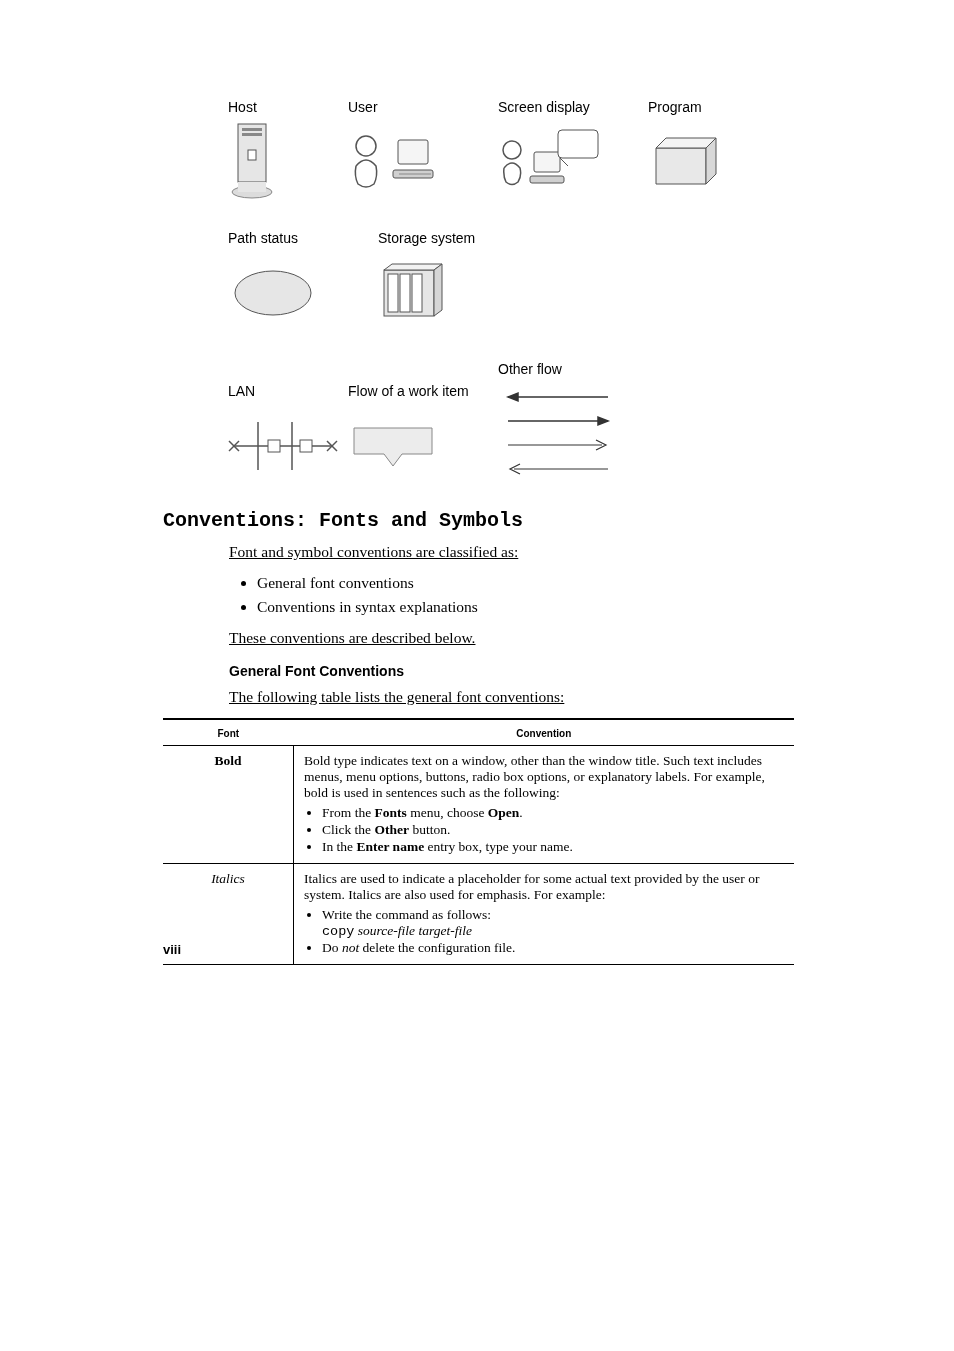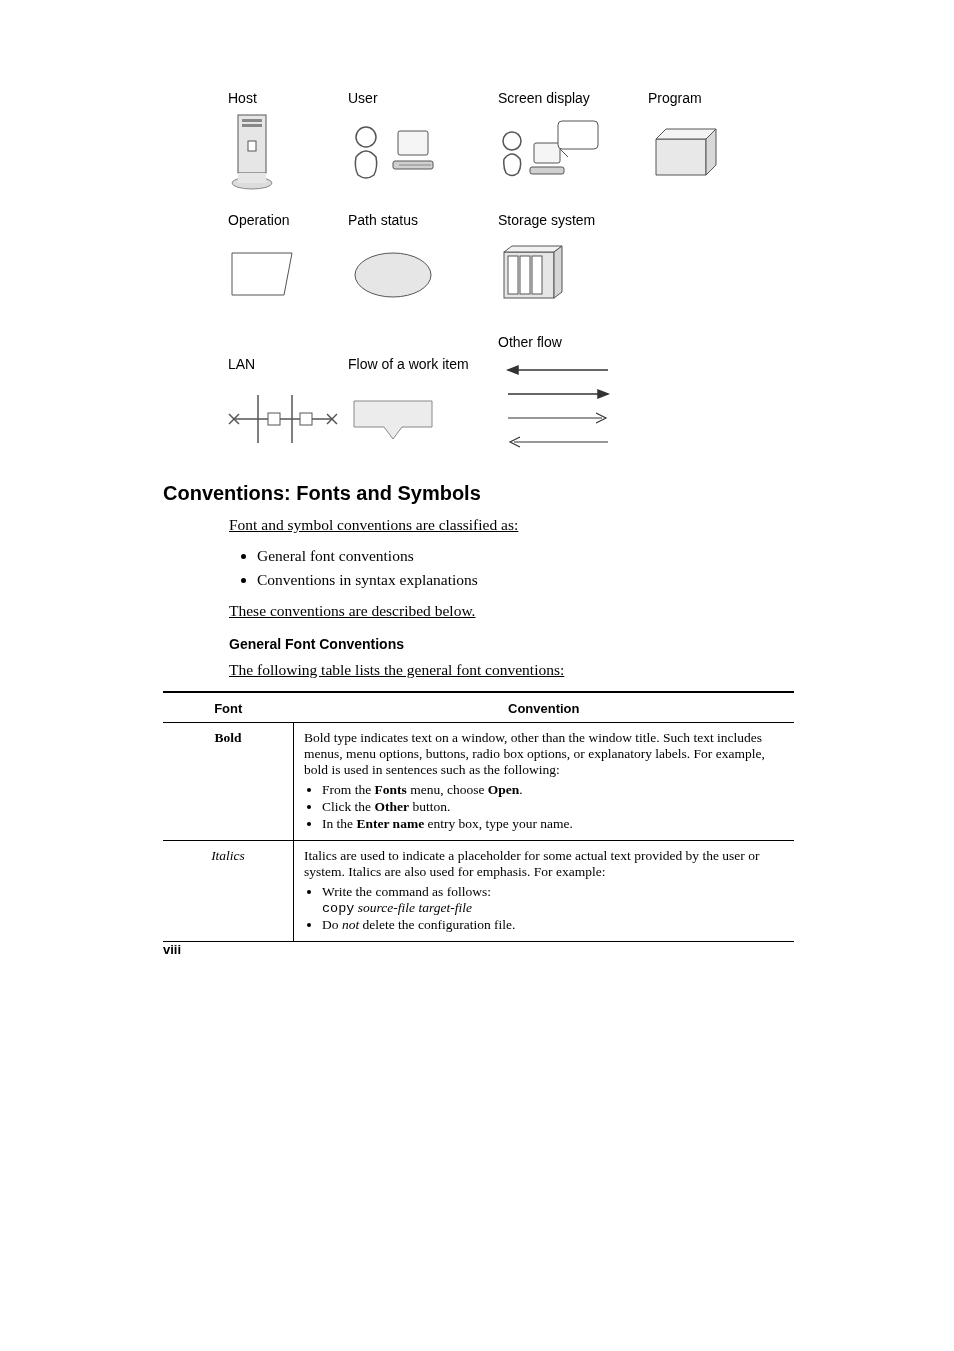--- a/index.html
+++ b/index.html
@@ -29,30 +29,31 @@
   .fig-col {
     display: flex;
     flex-direction: column;
     align-items: flex-start;
   }
   .fig-label {
     font-family: Arial, Helvetica, sans-serif;
     font-size: 14px;
     color: #000;
     margin-bottom: 12px;
+    margin-top: 9px;
   }
   .fig-canvas {
     height: 70px;
     display: flex;
     align-items: center;
   }
   svg { display: block; }
 
   h2.section-heading {
-    font-family: Liberation Sans, sans-serif;
+    font-family: Liberation Mono, monospace;
     font-weight: bold;
     font-size: 20px;
     margin: 0 0 10px 0;
   }
   .body-indent {
     margin-left: 66px;
   }
   .para {
     font-size: 15.5px;
     margin: 8px 0 10px 0;
@@ -76,21 +77,21 @@
   }
 
   table.conv {
     border-collapse: collapse;
     width: 100%;
     font-size: 13.5px;
   }
   table.conv th {
     font-family: Arial, Helvetica, sans-serif;
     font-weight: bold;
-    font-size: 13px;
+    font-size: 10px;
     text-align: center;
     padding: 8px 10px 6px 10px;
     border-top: 2px solid #000;
     border-bottom: 1px solid #000;
   }
   table.conv td {
     vertical-align: top;
     padding: 7px 10px 7px 10px;
     border-bottom: 1px solid #000;
   }
@@ -168,28 +169,20 @@
           <svg width="80" height="56" viewBox="0 0 80 56">
             <polygon points="8,14 58,14 58,50 8,50" fill="#e8e8e8" stroke="#555"></polygon>
             <polygon points="8,14 18,4 68,4 58,14" fill="#f4f4f4" stroke="#555"></polygon>
             <polygon points="58,14 68,4 68,40 58,50" fill="#d8d8d8" stroke="#555"></polygon>
           </svg>
         </div>
       </div>
     </div>
 
     <div class="fig-row" style="margin-top:24px">
-      <div class="fig-col" style="width:120px">
-        <div class="fig-label">Operation</div>
-        <div class="fig-canvas">
-          <svg width="70" height="56" viewBox="0 0 70 56">
-            <polygon points="4,6 64,6 56,48 4,48" fill="#fff" stroke="#555"></polygon>
-          </svg>
-        </div>
-      </div>
       <div class="fig-col" style="width:150px">
         <div class="fig-label">Path status</div>
         <div class="fig-canvas">
           <svg width="90" height="56" viewBox="0 0 90 56">
             <ellipse cx="45" cy="28" rx="38" ry="22" fill="#e6e6e6" stroke="#555"></ellipse>
           </svg>
         </div>
       </div>
       <div class="fig-col" style="width:120px">
         <div class="fig-label">Storage system</div>

